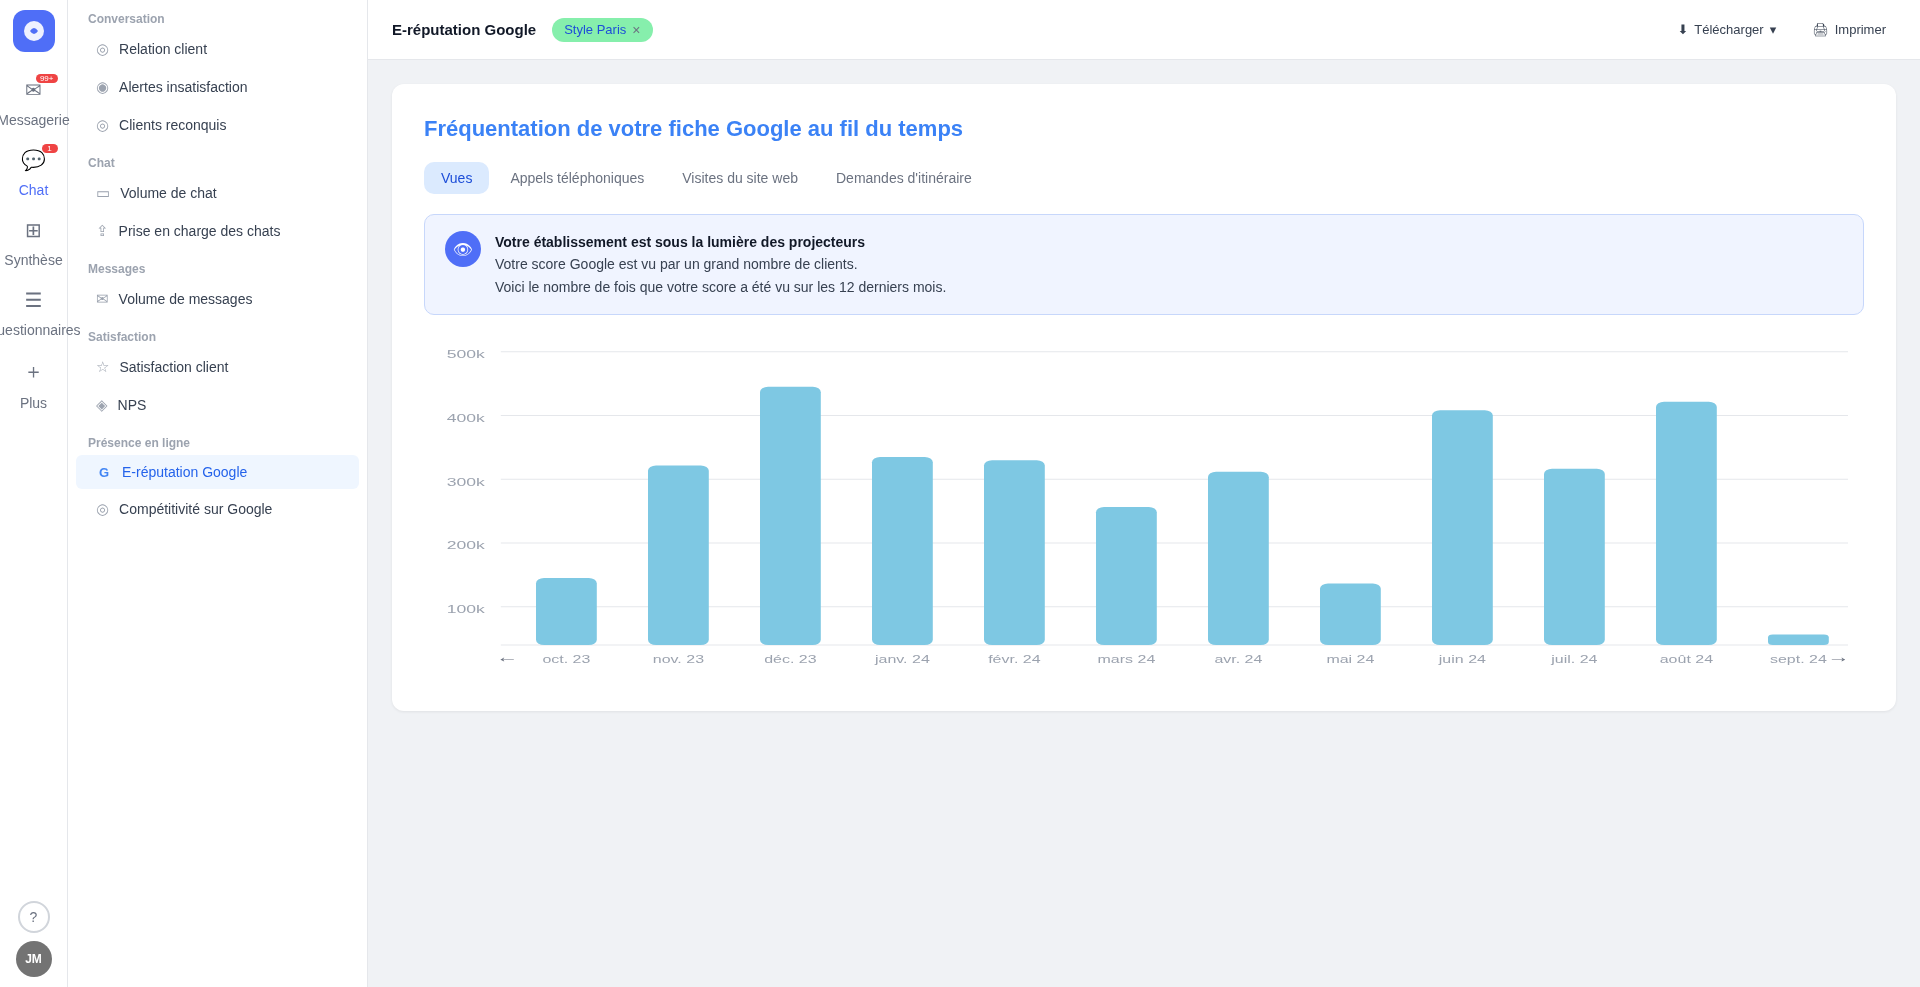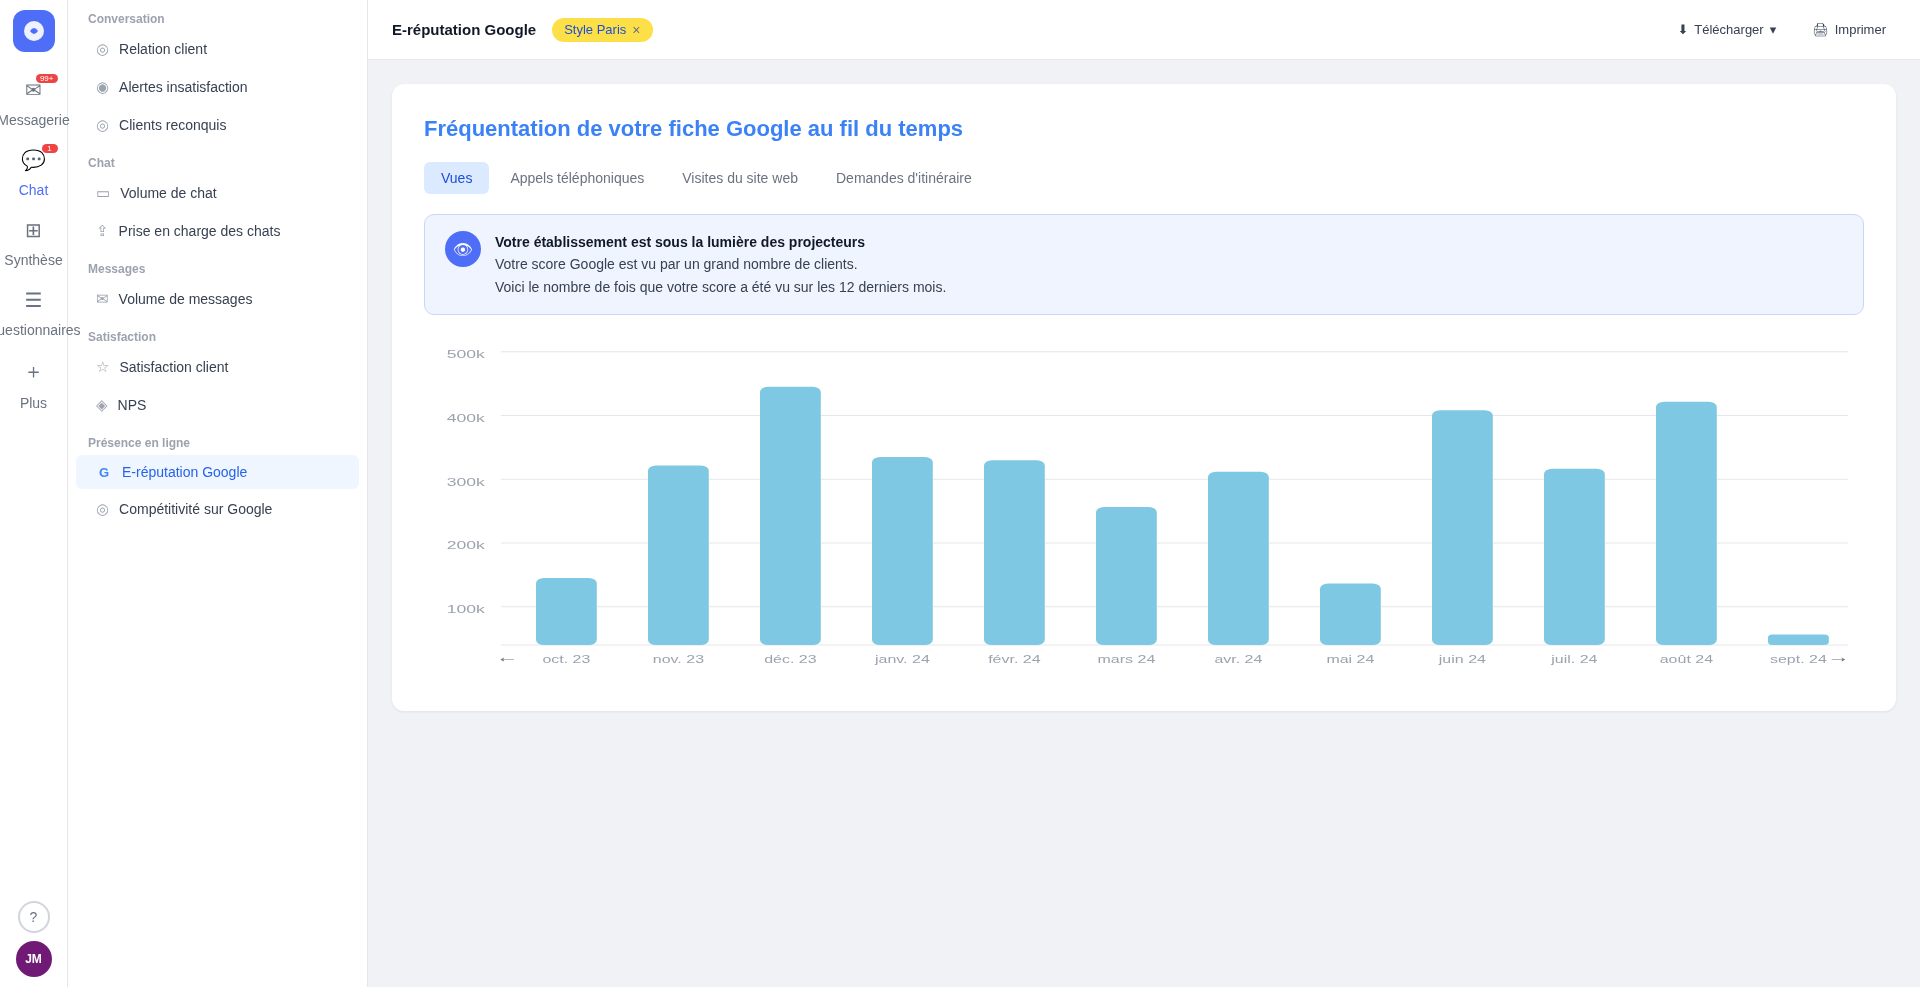--- a/index.html
+++ b/index.html
@@ -42,21 +42,21 @@
     }
     .icon-item.active .icon-symbol { color: #4f6ef7; }
     .icon-item.active .icon-label { color: #4f6ef7; }
 
     .icon-bar-bottom {
       margin-top: auto;
       display: flex; flex-direction: column; align-items: center; gap: 8px;
     }
     .avatar-circle {
       width: 36px; height: 36px;
-      background: #701a75;
+      background: #737373;
       border-radius: 50%;
       display: flex; align-items: center; justify-content: center;
       color: white; font-size: 12px; font-weight: 600;
       cursor: pointer;
     }
     .help-circle {
       width: 32px; height: 32px;
       border: 2px solid #d1d5db;
       border-radius: 50%;
       display: flex; align-items: center; justify-content: center;
@@ -122,21 +122,21 @@
       align-items: center;
       min-height: 60px;
       gap: 16px;
     }
     .topbar-title {
       font-size: 15px;
       font-weight: 600;
       color: #111827;
     }
     .topbar-chip {
-      background: #fde047;
+      background: #86efac;
       color: #1d4ed8;
       border-radius: 20px;
       padding: 4px 12px;
       font-size: 13px;
       font-weight: 500;
       display: flex; align-items: center; gap: 6px;
     }
     .topbar-chip .chip-close { cursor: pointer; font-size: 14px; color: #6b7280; }
     .topbar-actions {
       margin-left: auto;
@@ -177,20 +177,21 @@
       border-radius: 6px;
       font-size: 14px;
       cursor: pointer;
       color: #6b7280;
       border: 1px solid transparent;
     }
     .chart-tab.active {
       background: #dbeafe;
       color: #1d4ed8;
       font-weight: 500;
+      border-radius: 10px;
     }
 
     
     .info-banner {
       background: #f0f4ff;
       border: 1px solid #c7d7fb;
       border-radius: 10px;
       padding: 16px 20px;
       display: flex;
       gap: 14px;

